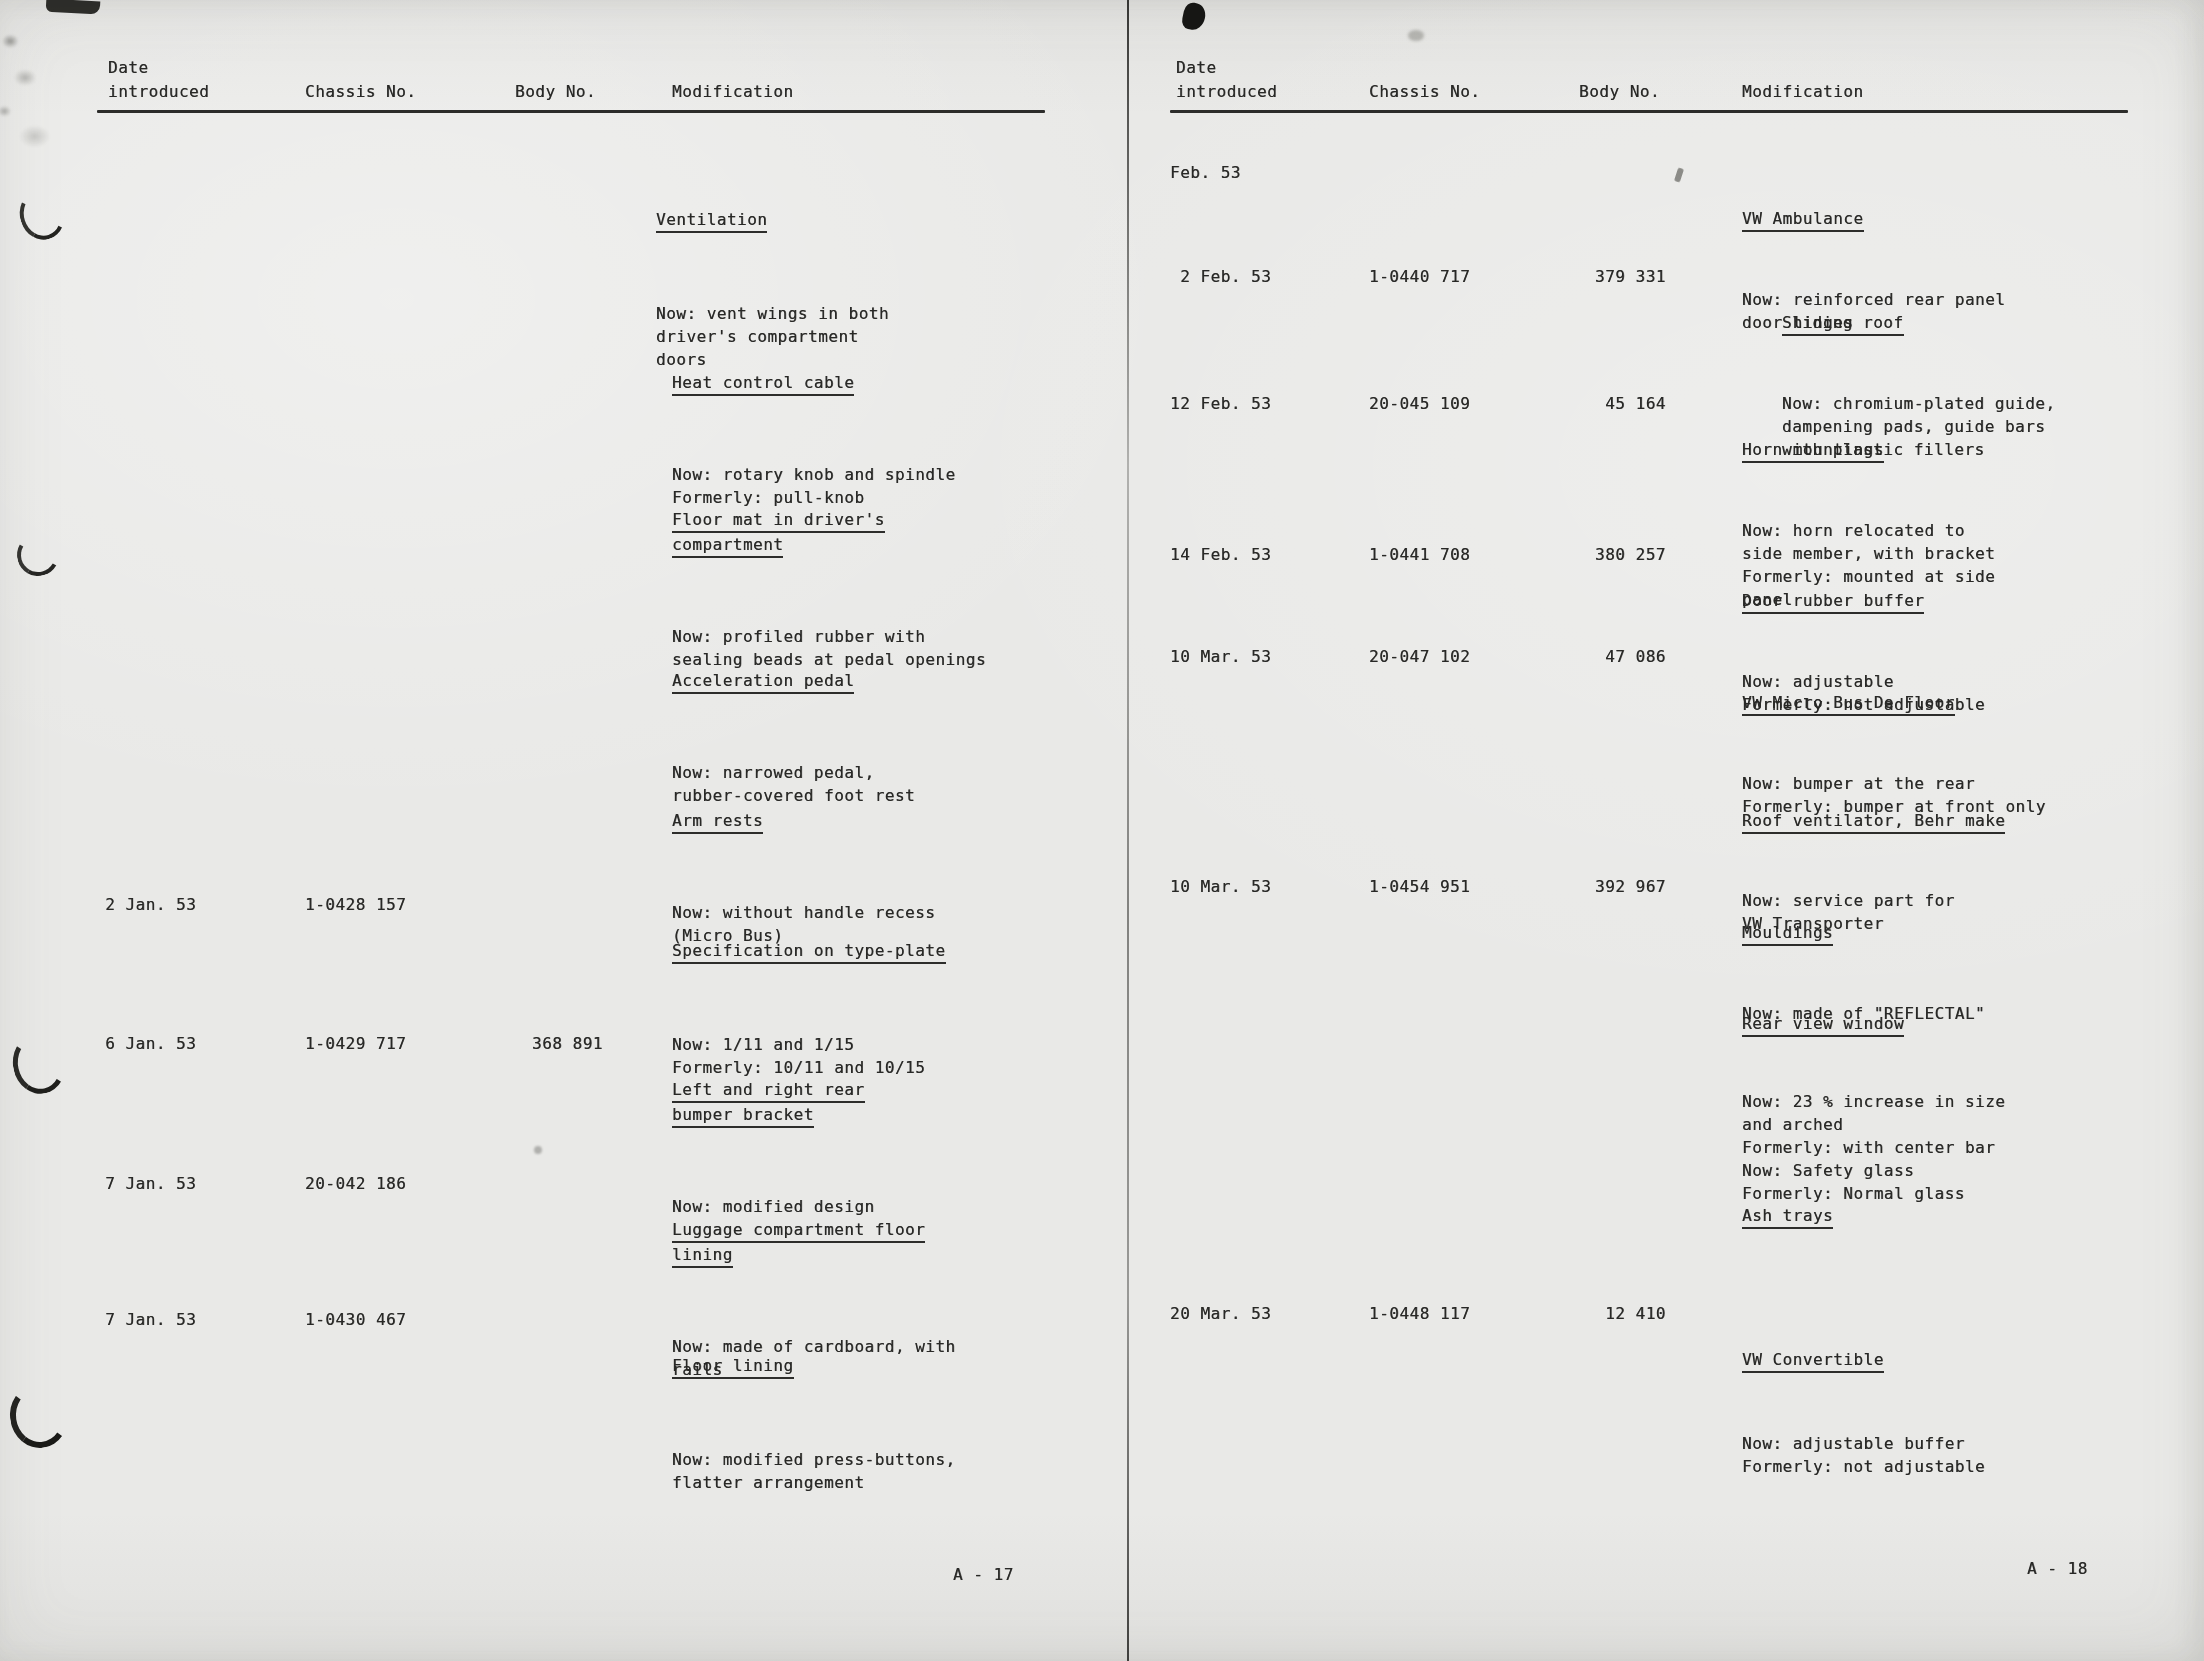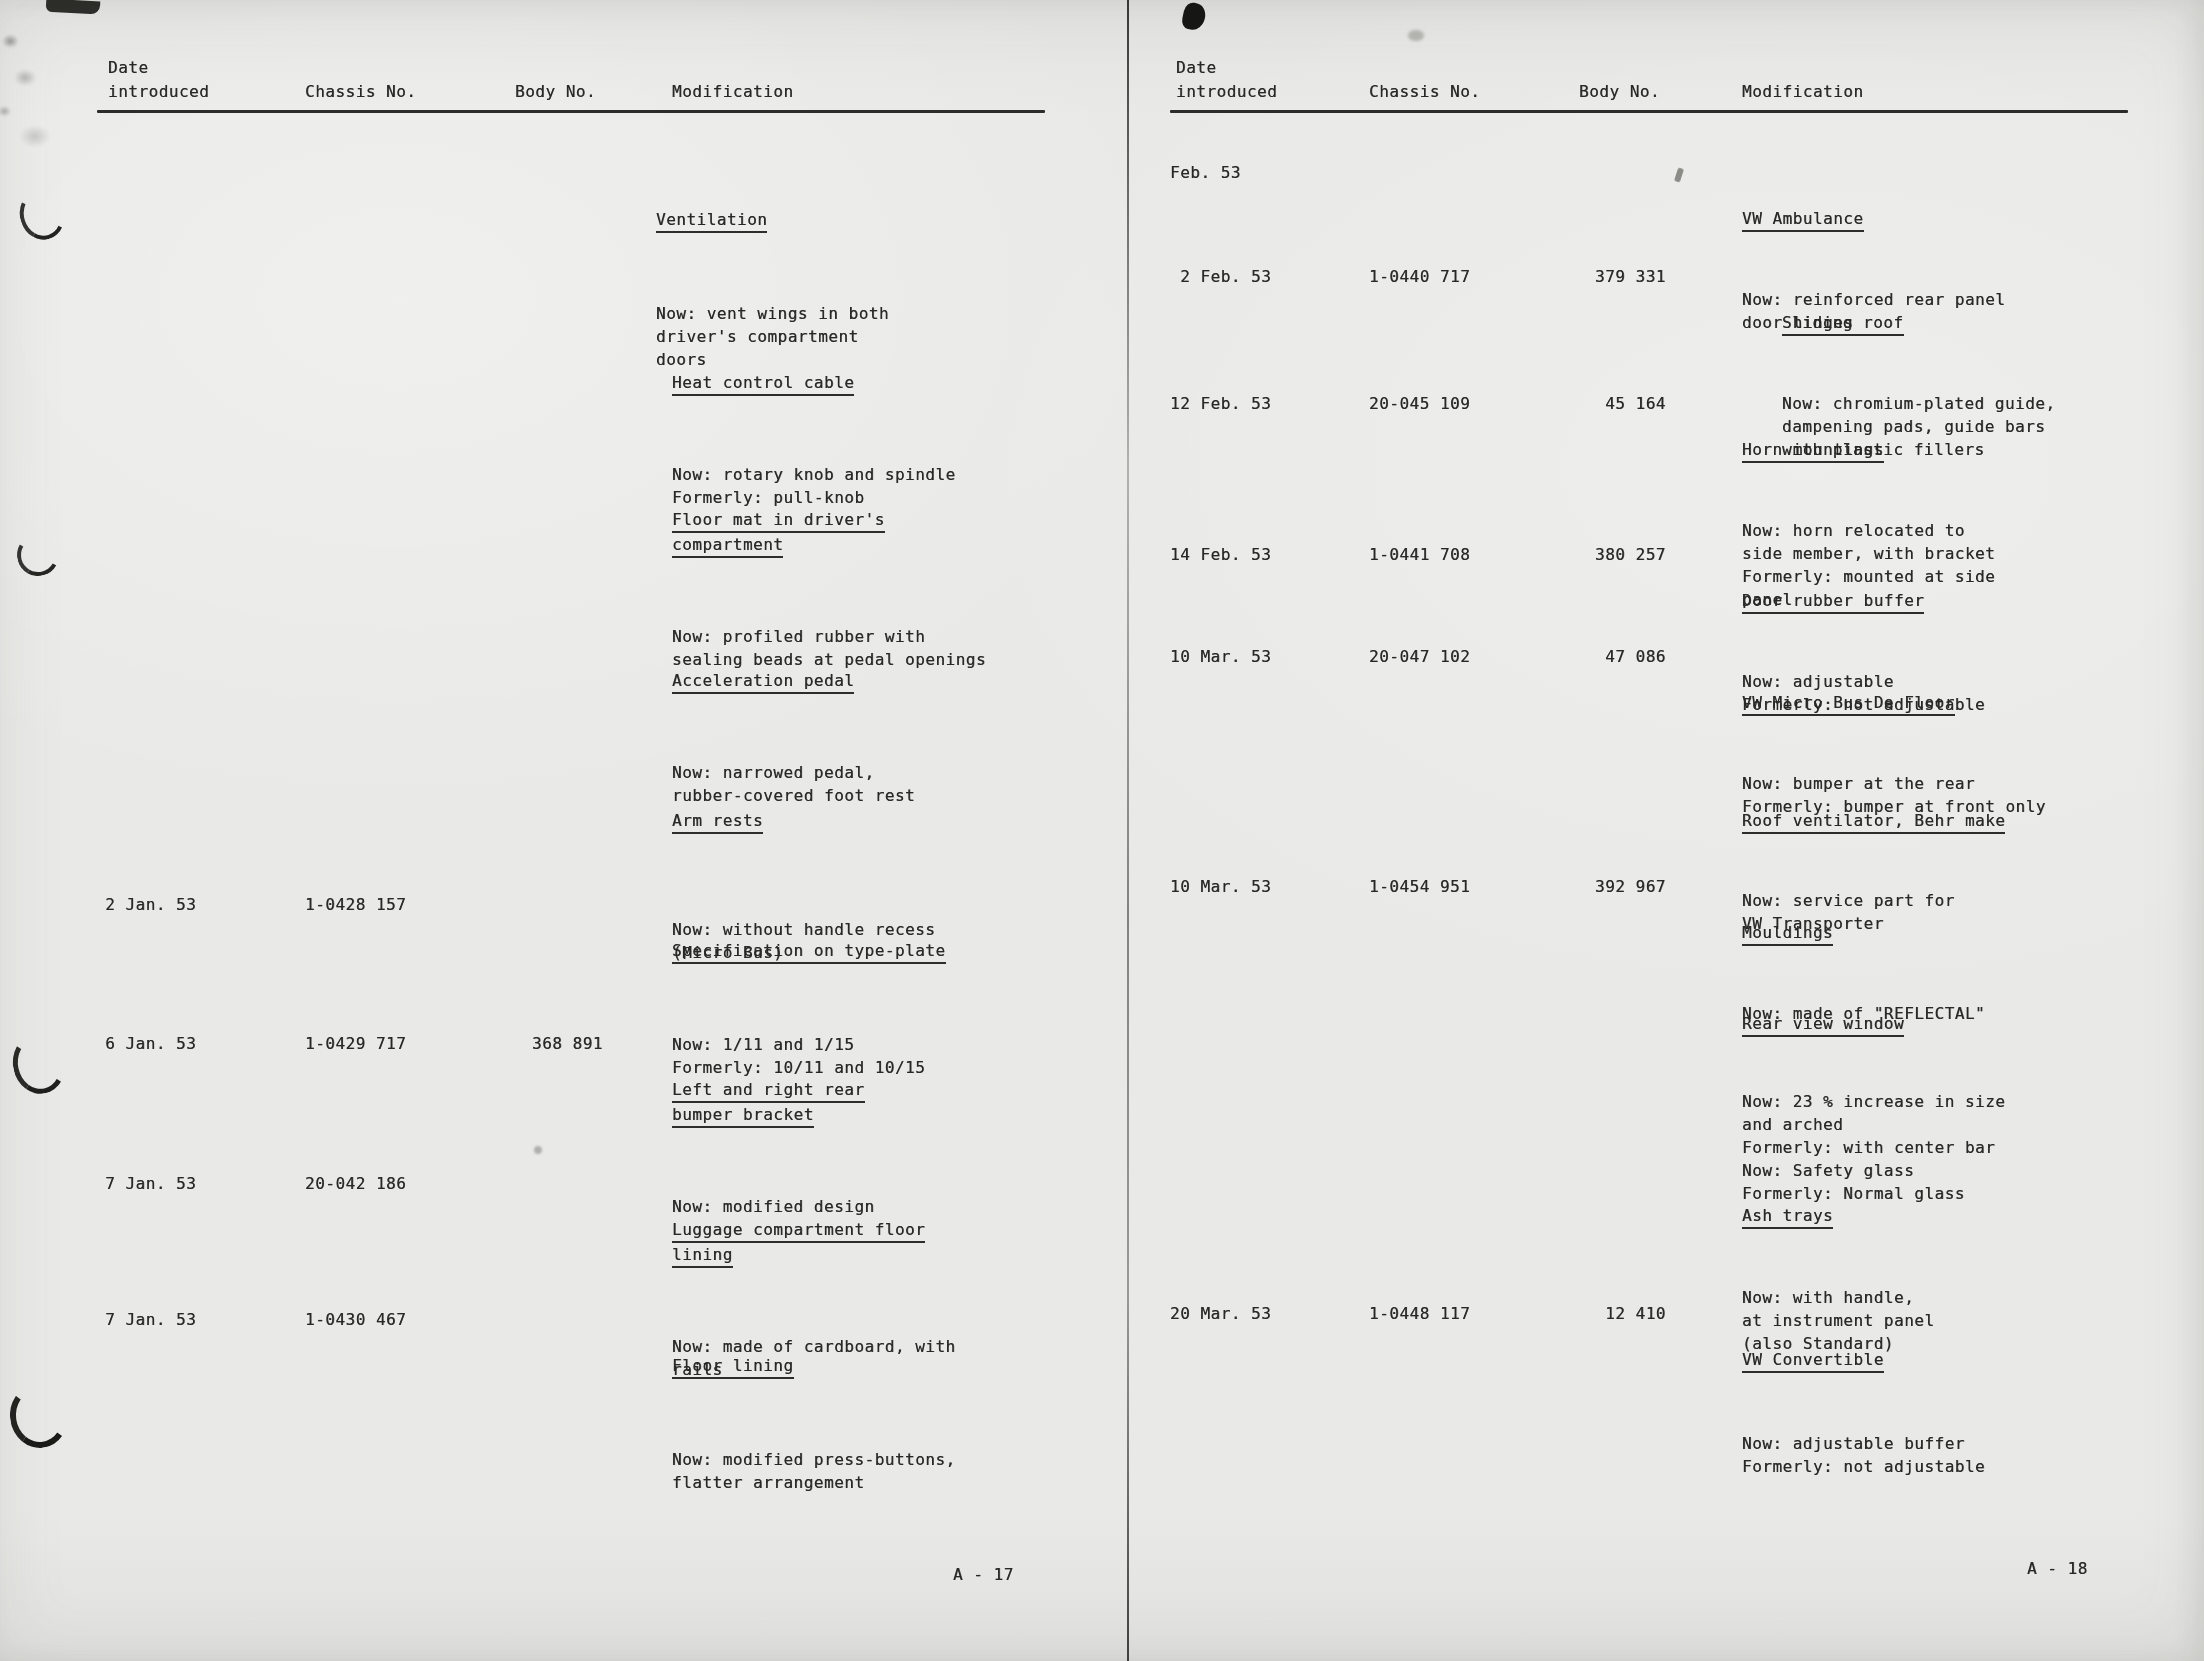--- a/index.html
+++ b/index.html
@@ -122,21 +122,21 @@
         <div class="mod-body" style="margin-top: 21px;"><div class="mod-line">Now: narrowed pedal,</div><div class="mod-line">rubber-covered foot rest</div></div>
       </div>
     </div>
 
     <div class="entry" style="top: 763px;">
       <span class="cell c-date" style="left: 95px;"></span>
       <span class="cell c-chassis" style="left: 305px;"></span>
       <span class="cell c-body" style="left: 383px; width: 220px;"></span>
       <div class="cell c-mod" style="left: 672px;">
         <div class="mod-headings"><span class="mod-heading">Arm rests</span></div>
-        <div class="mod-body" style="margin-top: 38px;"><div class="mod-line">Now: without handle recess</div><div class="mod-line">(Micro Bus)</div></div>
+        <div class="mod-body" style="margin-top: 21px;"><div class="mod-line">Now: without handle recess</div><div class="mod-line">(Micro Bus)</div></div>
       </div>
     </div>
 
     <div class="entry" style="top: 893px;">
       <span class="cell c-date" style="left: 95px;"> 2 Jan. 53</span>
       <span class="cell c-chassis" style="left: 305px;">1-0428 157</span>
       <span class="cell c-body" style="left: 383px; width: 220px;"></span>
       <div class="cell c-mod" style="left: 672px;">
         <div class="mod-headings"><span class="mod-heading">Specification on type-plate</span></div>
         <div class="mod-body" style="margin-top: 23px;"><div class="mod-line">Now: 1/11 and 1/15</div><div class="mod-line">Formerly: 10/11 and 10/15</div></div>
@@ -265,21 +265,20 @@
         <div class="mod-body" style="margin-top: 7px;"><div class="mod-line">Now: 23 % increase in size</div><div class="mod-line">and arched</div><div class="mod-line">Formerly: with center bar</div><div class="mod-line">Now: Safety glass</div><div class="mod-line">Formerly: Normal glass</div></div>
       </div>
     </div>
 
     <div class="entry" style="top: 1158px;">
       <span class="cell c-date" style="left: 1170px;"></span>
       <span class="cell c-chassis" style="left: 1369px;"></span>
       <span class="cell c-body" style="left: 1446px; width: 220px;"></span>
       <div class="cell c-mod" style="left: 1742px;">
         <div class="mod-headings"><span class="mod-heading">Ash trays</span></div>
-        <div class="mod-body" style="margin-top: 11px;"><div class="mod-line">Now: with handle,</div><div class="mod-line">at instrument panel</div><div class="mod-line">(also Standard)</div></div>
       </div>
     </div>
 
     <div class="entry" style="top: 1302px;">
       <span class="cell c-date" style="left: 1170px;">20 Mar. 53</span>
       <span class="cell c-chassis" style="left: 1369px;">1-0448 117</span>
       <span class="cell c-body" style="left: 1446px; width: 220px;">12 410</span>
       <div class="cell c-mod" style="left: 1742px;">
         <div class="mod-headings"><span class="mod-heading">VW Convertible</span></div>
         <div class="mod-body" style="margin-top: 13px;"><div class="mod-line">Now: adjustable buffer</div><div class="mod-line">Formerly: not adjustable</div></div>

